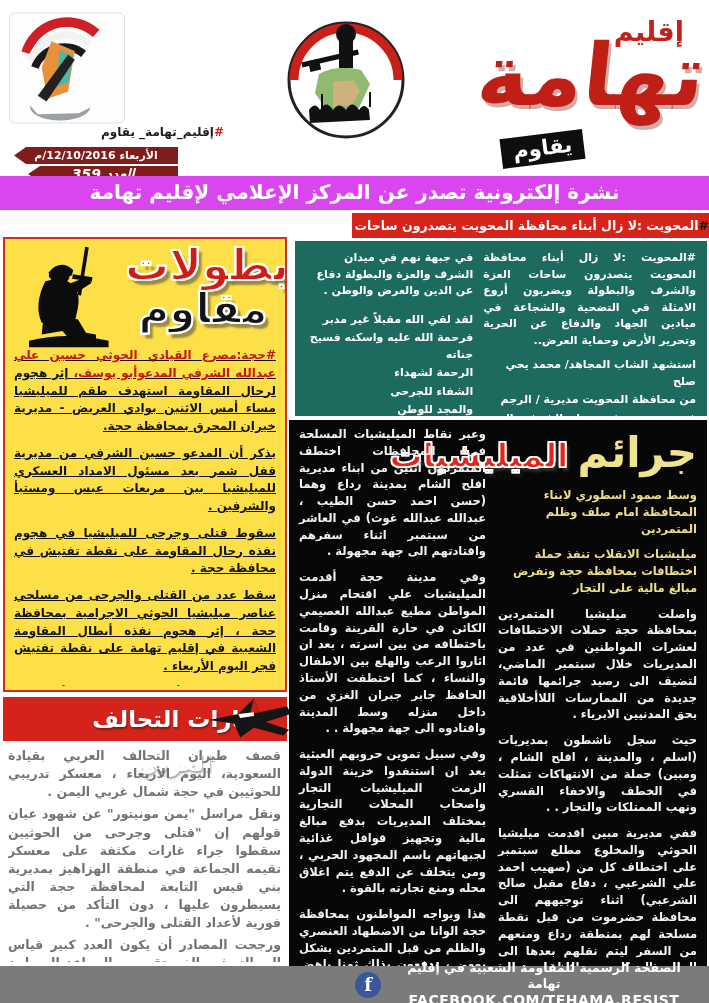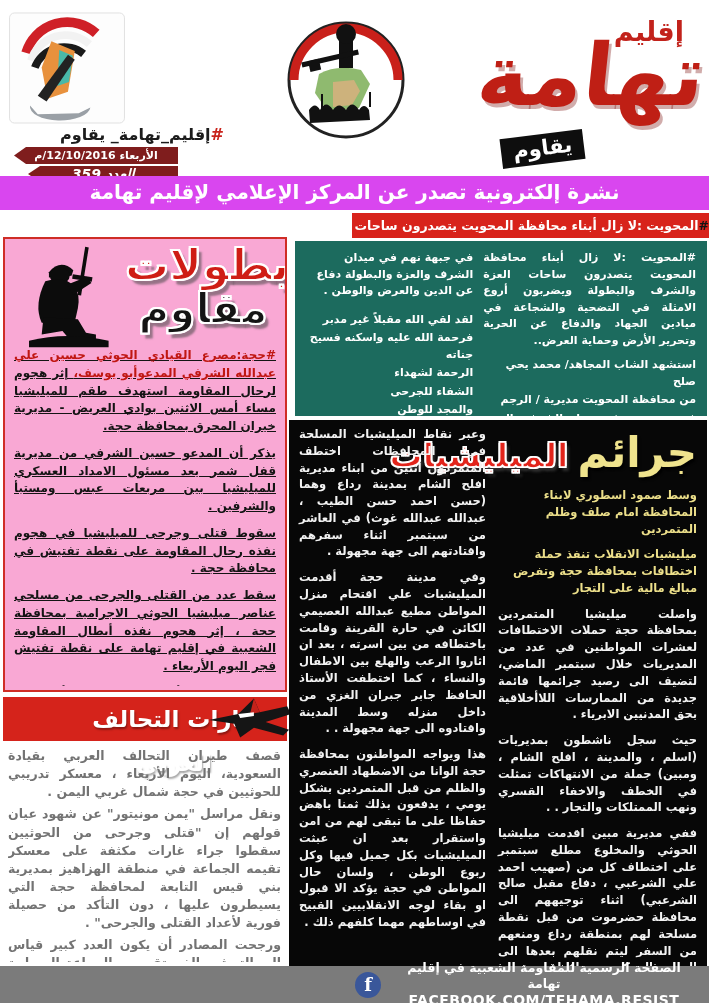--- a/index.html
+++ b/index.html
@@ -1,21 +1,21 @@
 <!DOCTYPE html>
 <html lang="ar"><head>
 <meta charset="utf-8">
 <style>
   * { margin:0; padding:0; box-sizing:border-box; }
   body { background:#e8e8e8; font-family:"DejaVu Sans", sans-serif; }
   .page { position:relative; width:709px; height:1003px; background:#fff; margin:0 auto; overflow:hidden; font-family:"DejaVu Sans", sans-serif; }
 
   
   .logo-left { position:absolute; left:8px; top:12px; width:118px; height:112px; }
-  .hashtag { position:absolute; left:102px; top:125px; width:122px; height:18px; direction:rtl; text-align:right; font-size:16px; font-weight:bold; color:#1c1c1c; white-space:nowrap; }
+  .hashtag { position:absolute; left:102px; top:125px; width:122px; height:18px; direction:rtl; text-align:right; font-size:12px; font-weight:bold; color:#1c1c1c; white-space:nowrap; }
   .hashtag .hash { color:#c9231c; }
   .ribbon { position:absolute; background:#7f1d1d; color:#fff; font-weight:bold; text-align:center; direction:rtl; clip-path:polygon(100% 0,100% 100%,12px 100%,0 50%,12px 0); }
   .ribbon-date { left:14px; top:147px; width:164px; height:17px; font-size:11px; line-height:17px; }
   .ribbon-issue { left:28px; top:166px; width:150px; height:16px; font-size:14px; line-height:16px;font-style:italic; }
   .emblem { position:absolute; left:280px; top:10px; width:132px; height:145px; }
   .brand { position:absolute; right:2px; top:4px; width:240px; height:170px; }
   .brand-region { position:absolute; right:23px; top:12px; font-size:27px; font-weight:bold; color:#c2221b; }
   .brand-name { position:absolute; right:2px; top:26px; font-size:86px; line-height:1.05; font-weight:bold; color:#bf1f15; transform:skewX(-6deg); text-shadow:3px 4px 0 rgba(122,18,13,.35); }
   .brand-resists { position:absolute; left:34px; bottom:10px; background:#0e0e0e; color:#fff; font-size:21px; font-weight:bold; padding:2px 12px 4px; transform:rotate(-7deg); }
 
@@ -26,21 +26,21 @@
 
   
   .teal-box { position:absolute; left:295px; top:241px; width:412px; height:175px; background:#1c6b5e; padding:9px 11px; direction:rtl; display:flex; gap:10px; overflow:hidden; }
   .teal-box .col-a { width:56%; }
   .teal-box .col-b { width:44%; }
   .teal-box p { color:#fff; font-size:11px; font-weight:bold; line-height:1.5; text-align:justify; margin-bottom:8px; }
   .teal-box .col-b p, .teal-box .line { color:#fff; font-size:11px; font-weight:bold; line-height:1.5; text-align:right; margin-bottom:2px; }
   .teal-box .col-b .first { margin-bottom:12px; text-align:right; }
 
   
-  .hero-box { position:absolute; left:3px; top:237px; width:284px; height:455px; border:2px solid #cf2d26; background:#f9a8d4; overflow:hidden; }
+  .hero-box { position:absolute; left:3px; top:237px; width:284px; height:455px; border:2px solid #cf2d26; background:#fde047; overflow:hidden; }
   .soldier { position:absolute; left:4px; top:6px; width:116px; height:104px; }
   .hero-title { position:absolute; right:4px; top:4px; width:156px; text-align:center; line-height:1.02; }
   .hero-title .t1 { display:block; font-size:44px; font-weight:bold; color:#cf1d15; -webkit-text-stroke:2px #fff; text-shadow:-1px -1px 0 #fff,1px -1px 0 #fff,-1px 1px 0 #fff,1px 1px 0 #fff,4px 5px 2px rgba(70,70,70,.55); }
   .hero-title .t2 { display:block; font-size:42px; font-weight:bold; color:#141414; -webkit-text-stroke:2px #fff; text-shadow:-1px -1px 0 #fff,1px -1px 0 #fff,-1px 1px 0 #fff,1px 1px 0 #fff,4px 5px 2px rgba(70,70,70,.55); }
   .hero-text { position:absolute; left:9px; right:9px; top:108px; bottom:4px; direction:rtl; overflow:hidden; }
   .hero-text p { font-size:12px; font-weight:bold; line-height:1.48; color:#141414; text-align:justify; margin-bottom:9px;text-decoration:underline; }
   .red-text { color:#c01712; }
 
   
   .raids-banner { position:absolute; left:3px; top:697px; width:284px; height:44px; background:#d5231b; }
@@ -177,20 +177,21 @@
       <p class="yellow">وسط صمود اسطوري لابناء المحافظة امام صلف وظلم المتمردين</p>
       <p class="yellow">ميليشيات الانقلاب تنفذ حملة اختطافات بمحافظة حجة وتفرض مبالغ مالية على التجار</p>
       <p>واصلت ميليشيا المتمردين بمحافظة حجة حملات الاختطافات لعشرات المواطنين في عدد من المديريات خلال سبتمبر الماضي، لتضيف الى رصيد جرائمها قائمة جديدة من الممارسات اللاأخلاقية بحق المدنيين الابرياء .</p>
       <p>حيث سجل ناشطون بمديريات (اسلم ، والمدينة ، افلح الشام ، ومبين) جملة من الانتهاكات تمثلت في الخطف والاخفاء القسري ونهب الممتلكات والتجار . .</p>
       <p>ففي مديرية مبين اقدمت ميليشيا الحوثي والمخلوع مطلع سبتمبر على اختطاف كل من (صهيب احمد علي الشرعبي ، دفاع مقبل صالح الشرعبي) اثناء توجيههم الى محافظة حضرموت من قبل نقطة مسلحة لهم بمنطقة رداع ومنعهم من السفر ليتم نقلهم بعدها الى السجن المركزي بمحافظة حجة بعد ان دفعوا مبلغ مئة وخمسون الف ريال مقابل نقلهم من رداع الى مركز المحافظة .</p>
 
     </div>
     <div class="col">
       <p>وعبر نقاط الميليشيات المسلحة في المحافظات اختطف المتمردون اثنين من ابناء مديرية افلح الشام بمدينة رداع وهما (حسن احمد حسن الطيب ، عبدالله عبدالله غوث) في العاشر من سبتمبر اثناء سفرهم واقتادتهم الى جهة مجهولة .</p>
       <p>وفي مدينة حجة أقدمت الميليشيات علي اقتحام منزل المواطن مطيع عبدالله العصيمي الكائن في حارة القرينة وقامت باختطافه من بين اسرته ، بعد ان اثاروا الرعب والهلع بين الاطفال والنساء ، كما اختطفت الأستاذ الحافظ جابر جبران الغزي من داخل منزله وسط المدينة واقتادوه الى جهة مجهولة . .</p>
+      <p>وفي سبيل تموين حروبهم العبثية بعد ان استنفدوا خزينة الدولة الزمت الميليشيات التجار واصحاب المحلات التجارية بمختلف المديريات بدفع مبالغ مالية وتجهيز قوافل غذائية لجبهاتهم باسم المجهود الحربي ، ومن يتخلف عن الدفع يتم اغلاق محله ومنع تجارته بالقوة .</p>
       <p>هذا ويواجه المواطنون بمحافظة حجة الوانا من الاضطهاد العنصري والظلم من قبل المتمردين بشكل يومي ، يدفعون بذلك ثمنا باهض  حفاظا على ما تبقى لهم من امن واستقرار بعد ان عبثت الميليشيات بكل جميل فيها وكل ربوع الوطن ، ولسان حال المواطن في حجة يؤكد الا قبول او بقاء لوجه الانقلابيين القبيح في اوساطهم مهما كلفهم ذلك .</p>
 
     </div>
   </div>
 
   <div class="footer">
     <div class="footer-inner">
       <div class="fb-icon">f</div>
       <div class="footer-lines">
         <div class="l1">الصفحة الرسمية للمقاومة الشعبية في إقليم تهامة</div>

